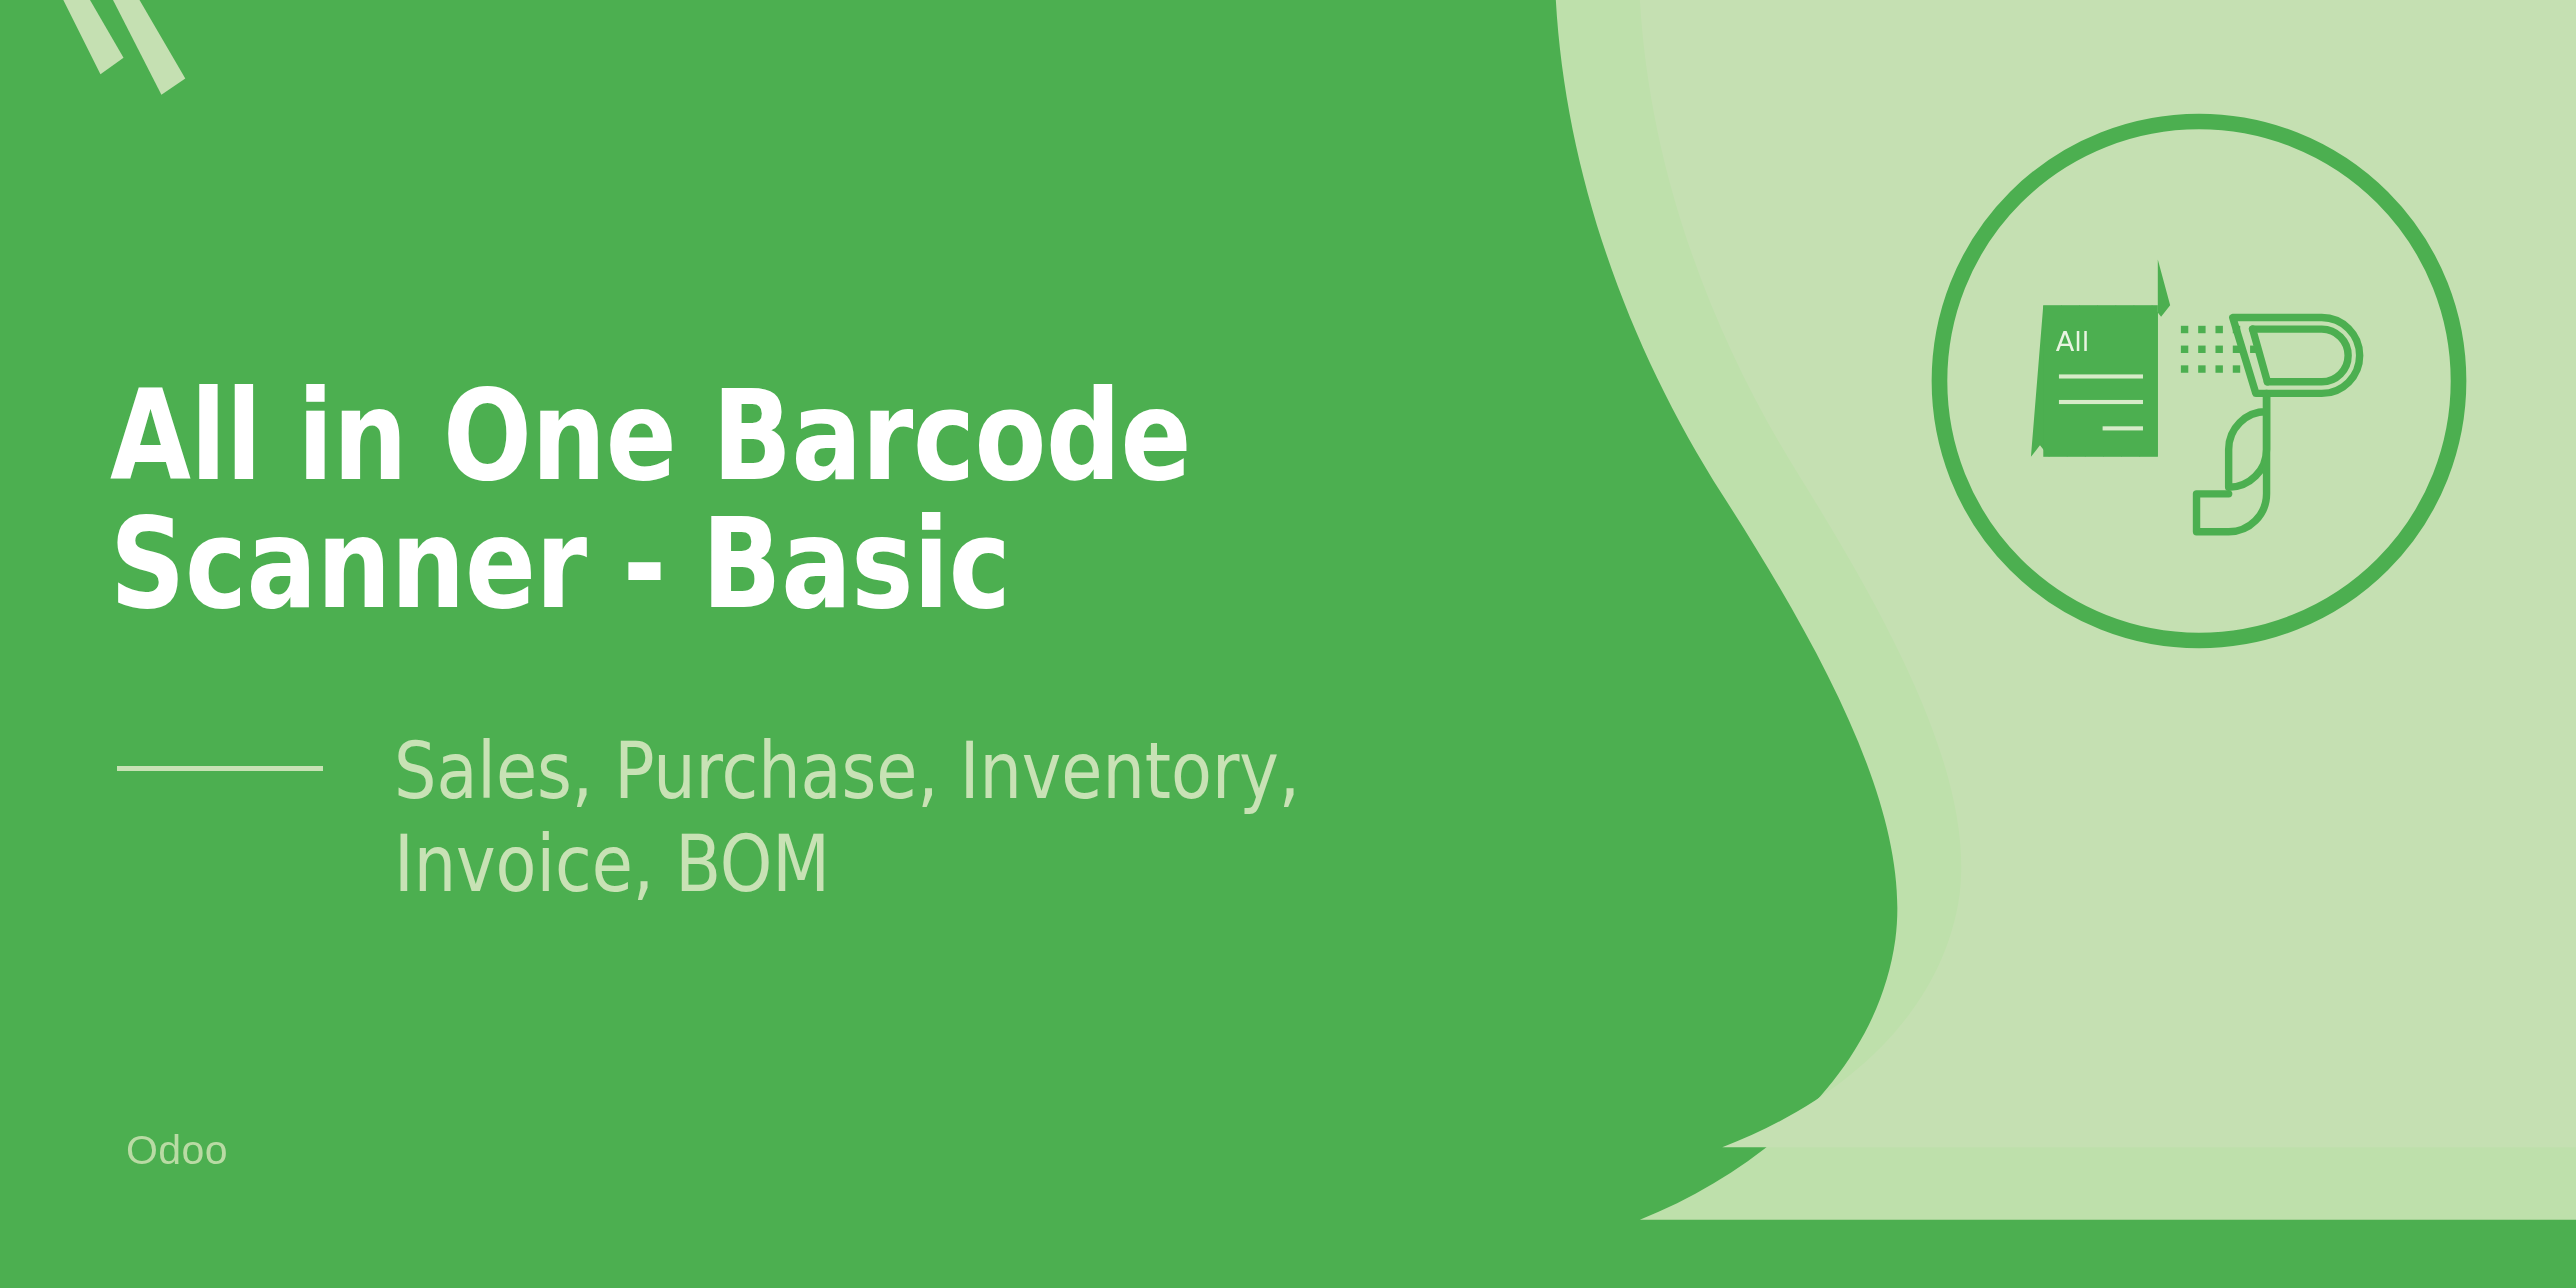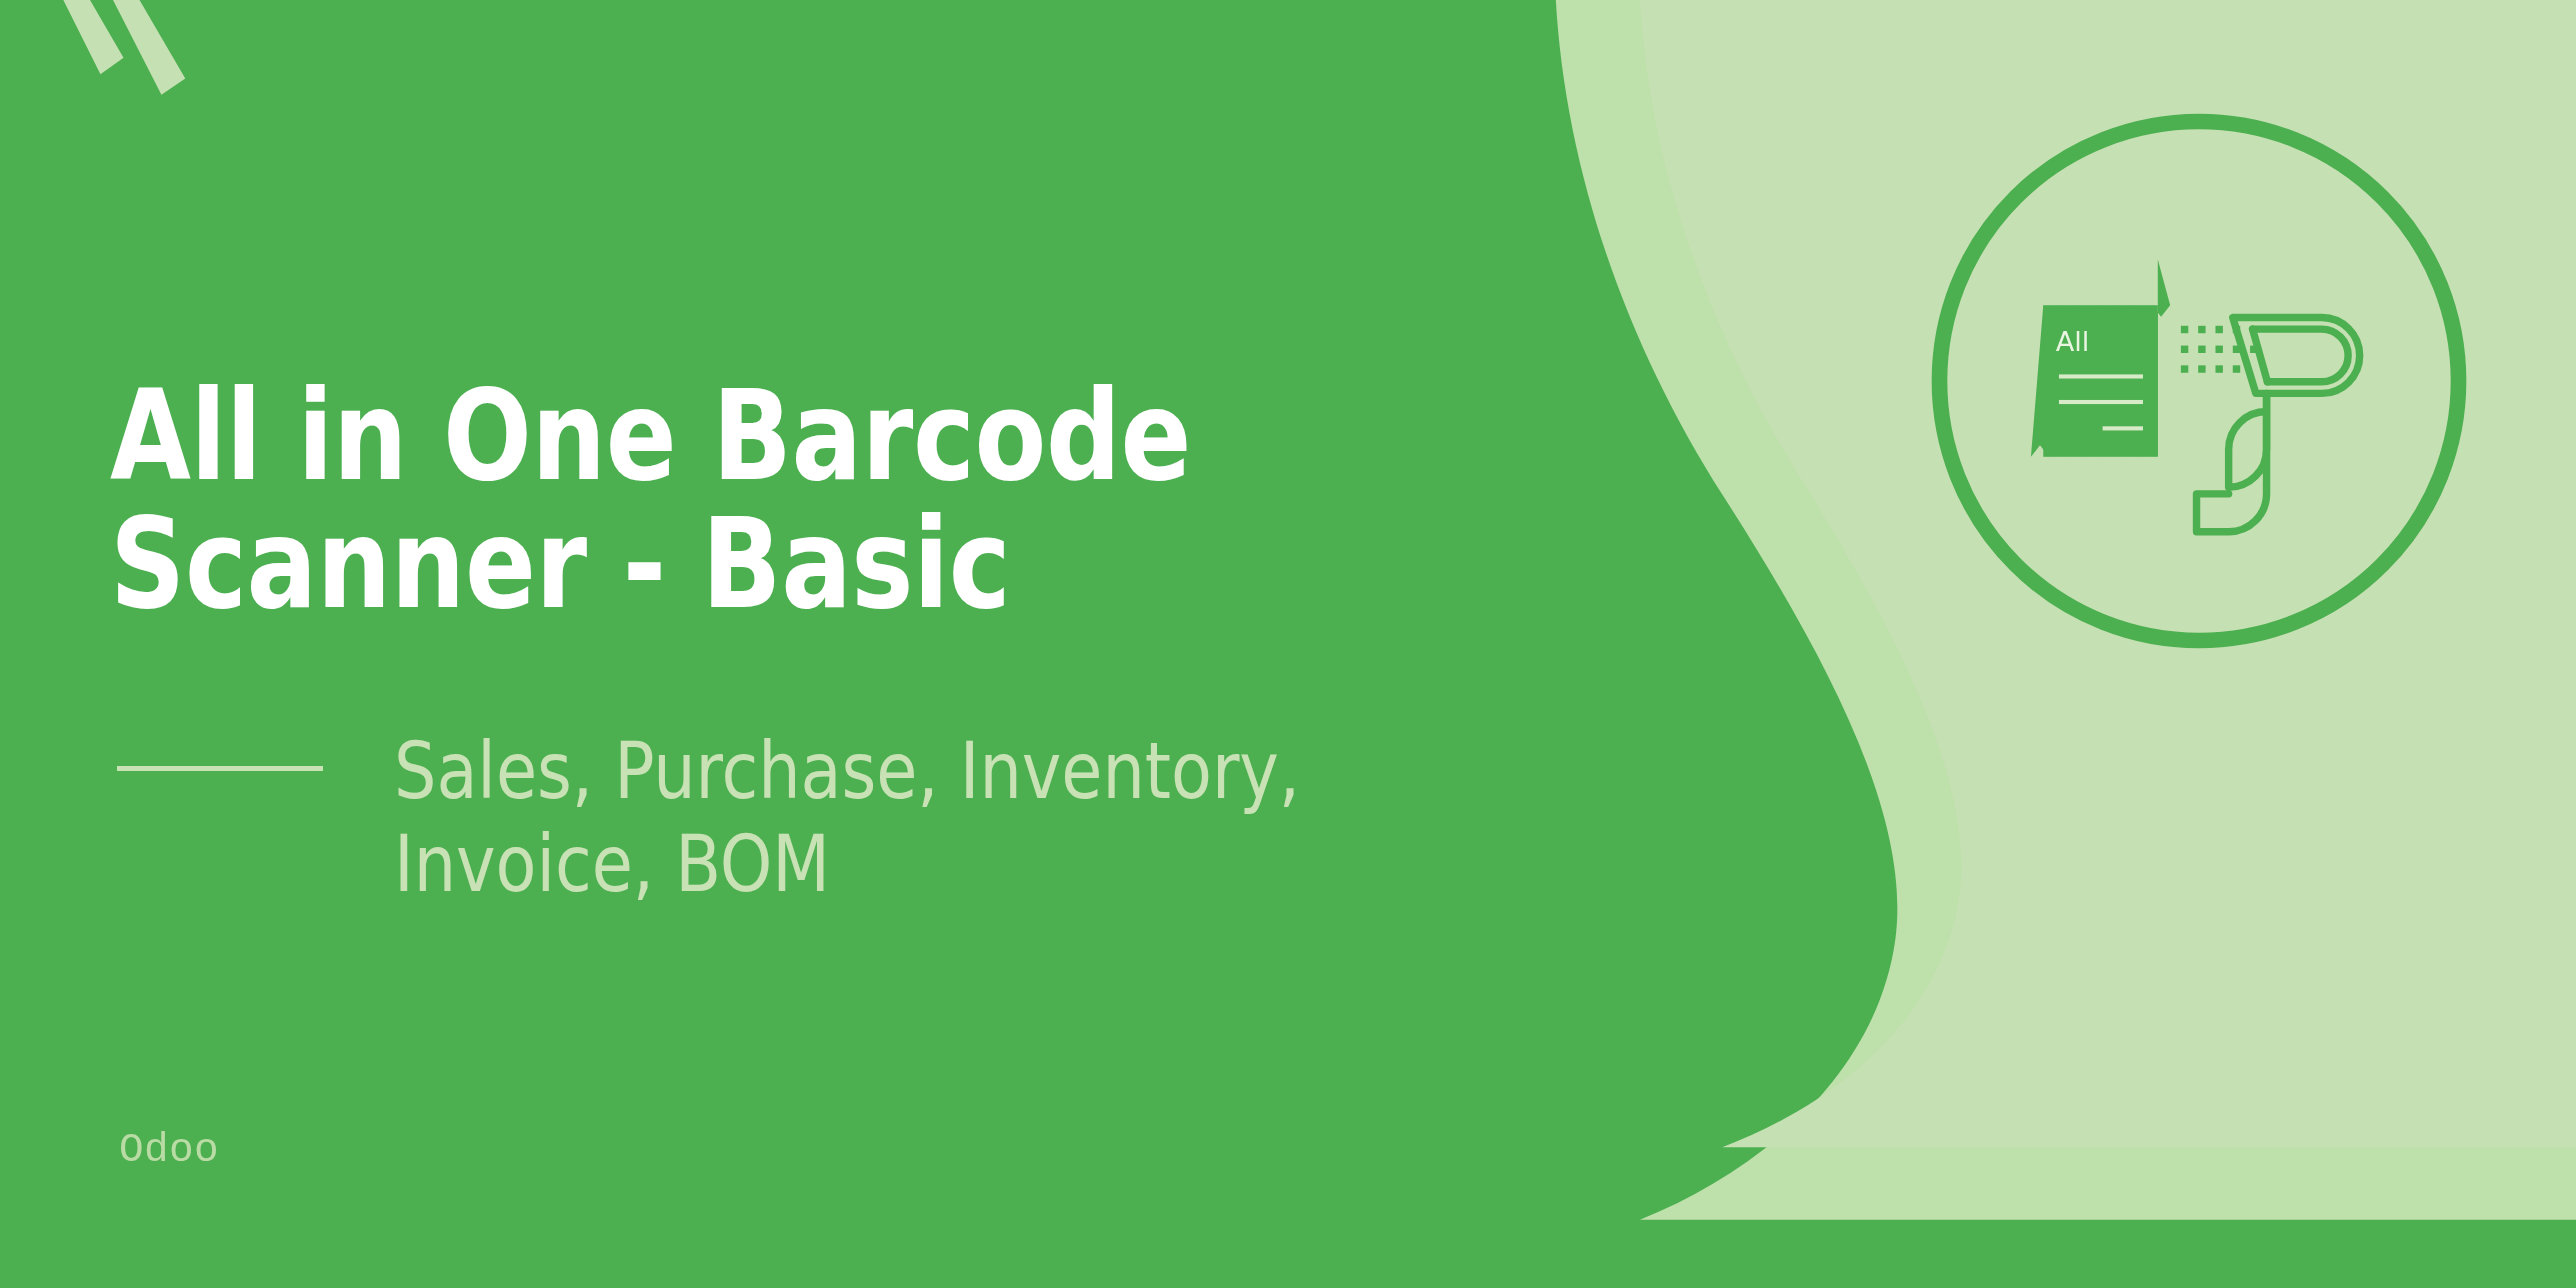--- a/index.html
+++ b/index.html
@@ -93,25 +93,25 @@
     font-weight: 400;
     line-height: 1.18;
     font-stretch: condensed;
     transform: scaleX(0.94);
     transform-origin: left top;
     white-space: pre-line;
   }
 
   .brand {
     position: absolute;
-    left: 9px;
+    left: 16px;
     top: 1127px;
     margin: 0;
     color: #b9dba4;
-    font-family: Liberation Mono, monospace;
+    font-family: Liberation Sans, sans-serif;
     font-size: 41px;
     font-weight: 400;
     letter-spacing: 0.4px;
   }
 
   
   .emblem {
     position: absolute;
     left: 1923px;
     top: 105px;

